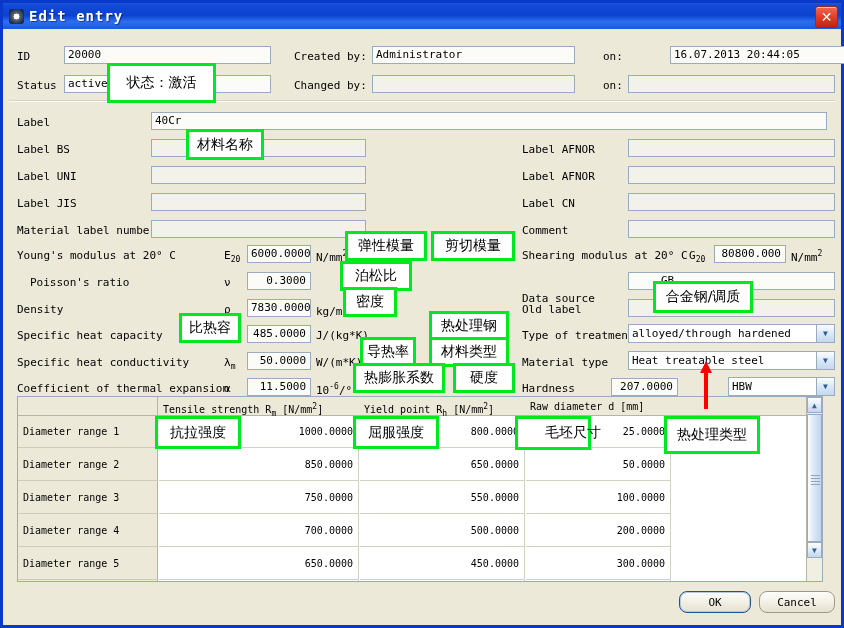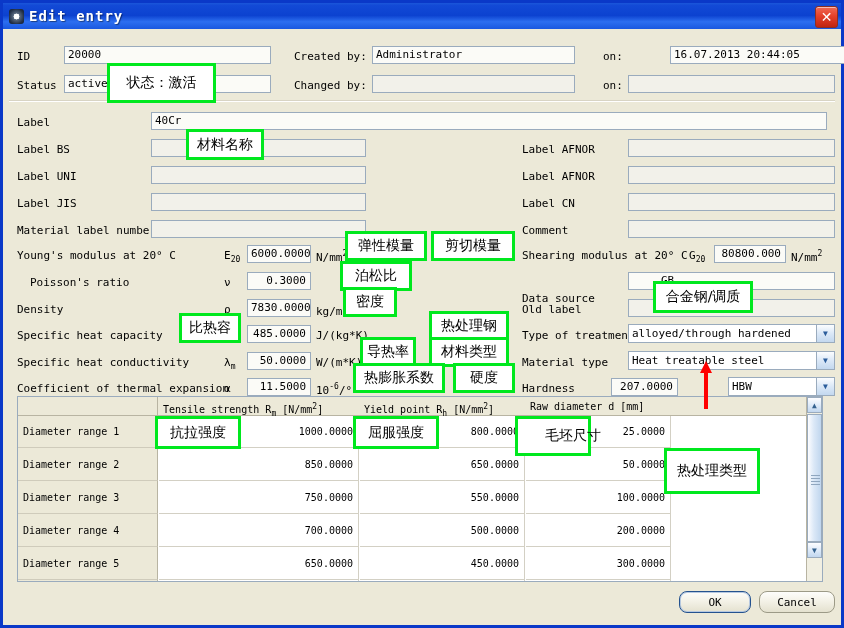--- a/index.html
+++ b/index.html
@@ -337,16 +337,16 @@
   <div class="anno" style="left:340px;top:284px;width:54px;height:30px;">密度</div>
   <div class="anno" style="left:152px;top:310px;width:62px;height:30px;margin-left:24px;">比热容</div>
   <div class="anno" style="left:426px;top:308px;width:80px;height:30px;">热处理钢</div>
   <div class="anno" style="left:357px;top:334px;width:56px;height:30px;">导热率</div>
   <div class="anno" style="left:426px;top:334px;width:80px;height:30px;">材料类型</div>
   <div class="anno" style="left:350px;top:360px;width:92px;height:30px;">热膨胀系数</div>
   <div class="anno" style="left:450px;top:360px;width:62px;height:30px;">硬度</div>
   <div class="anno" style="left:650px;top:278px;width:100px;height:32px;">合金钢/调质</div>
   <div class="anno" style="left:152px;top:413px;width:86px;height:33px;">抗拉强度</div>
   <div class="anno" style="left:350px;top:413px;width:86px;height:33px;">屈服强度</div>
-  <div class="anno" style="left:512px;top:413px;width:76px;height:40px;padding-left:40px;">毛坯尺寸</div>
-  <div class="anno" style="left:661px;top:413px;width:96px;height:46px;margin-top:32px;">热处理类型</div>
+  <div class="anno" style="left:512px;top:413px;width:76px;height:34px;padding-left:40px;">毛坯尺寸</div>
+  <div class="anno" style="left:661px;top:413px;width:96px;height:38px;">热处理类型</div>
 
 </div>
 
 </body></html>

